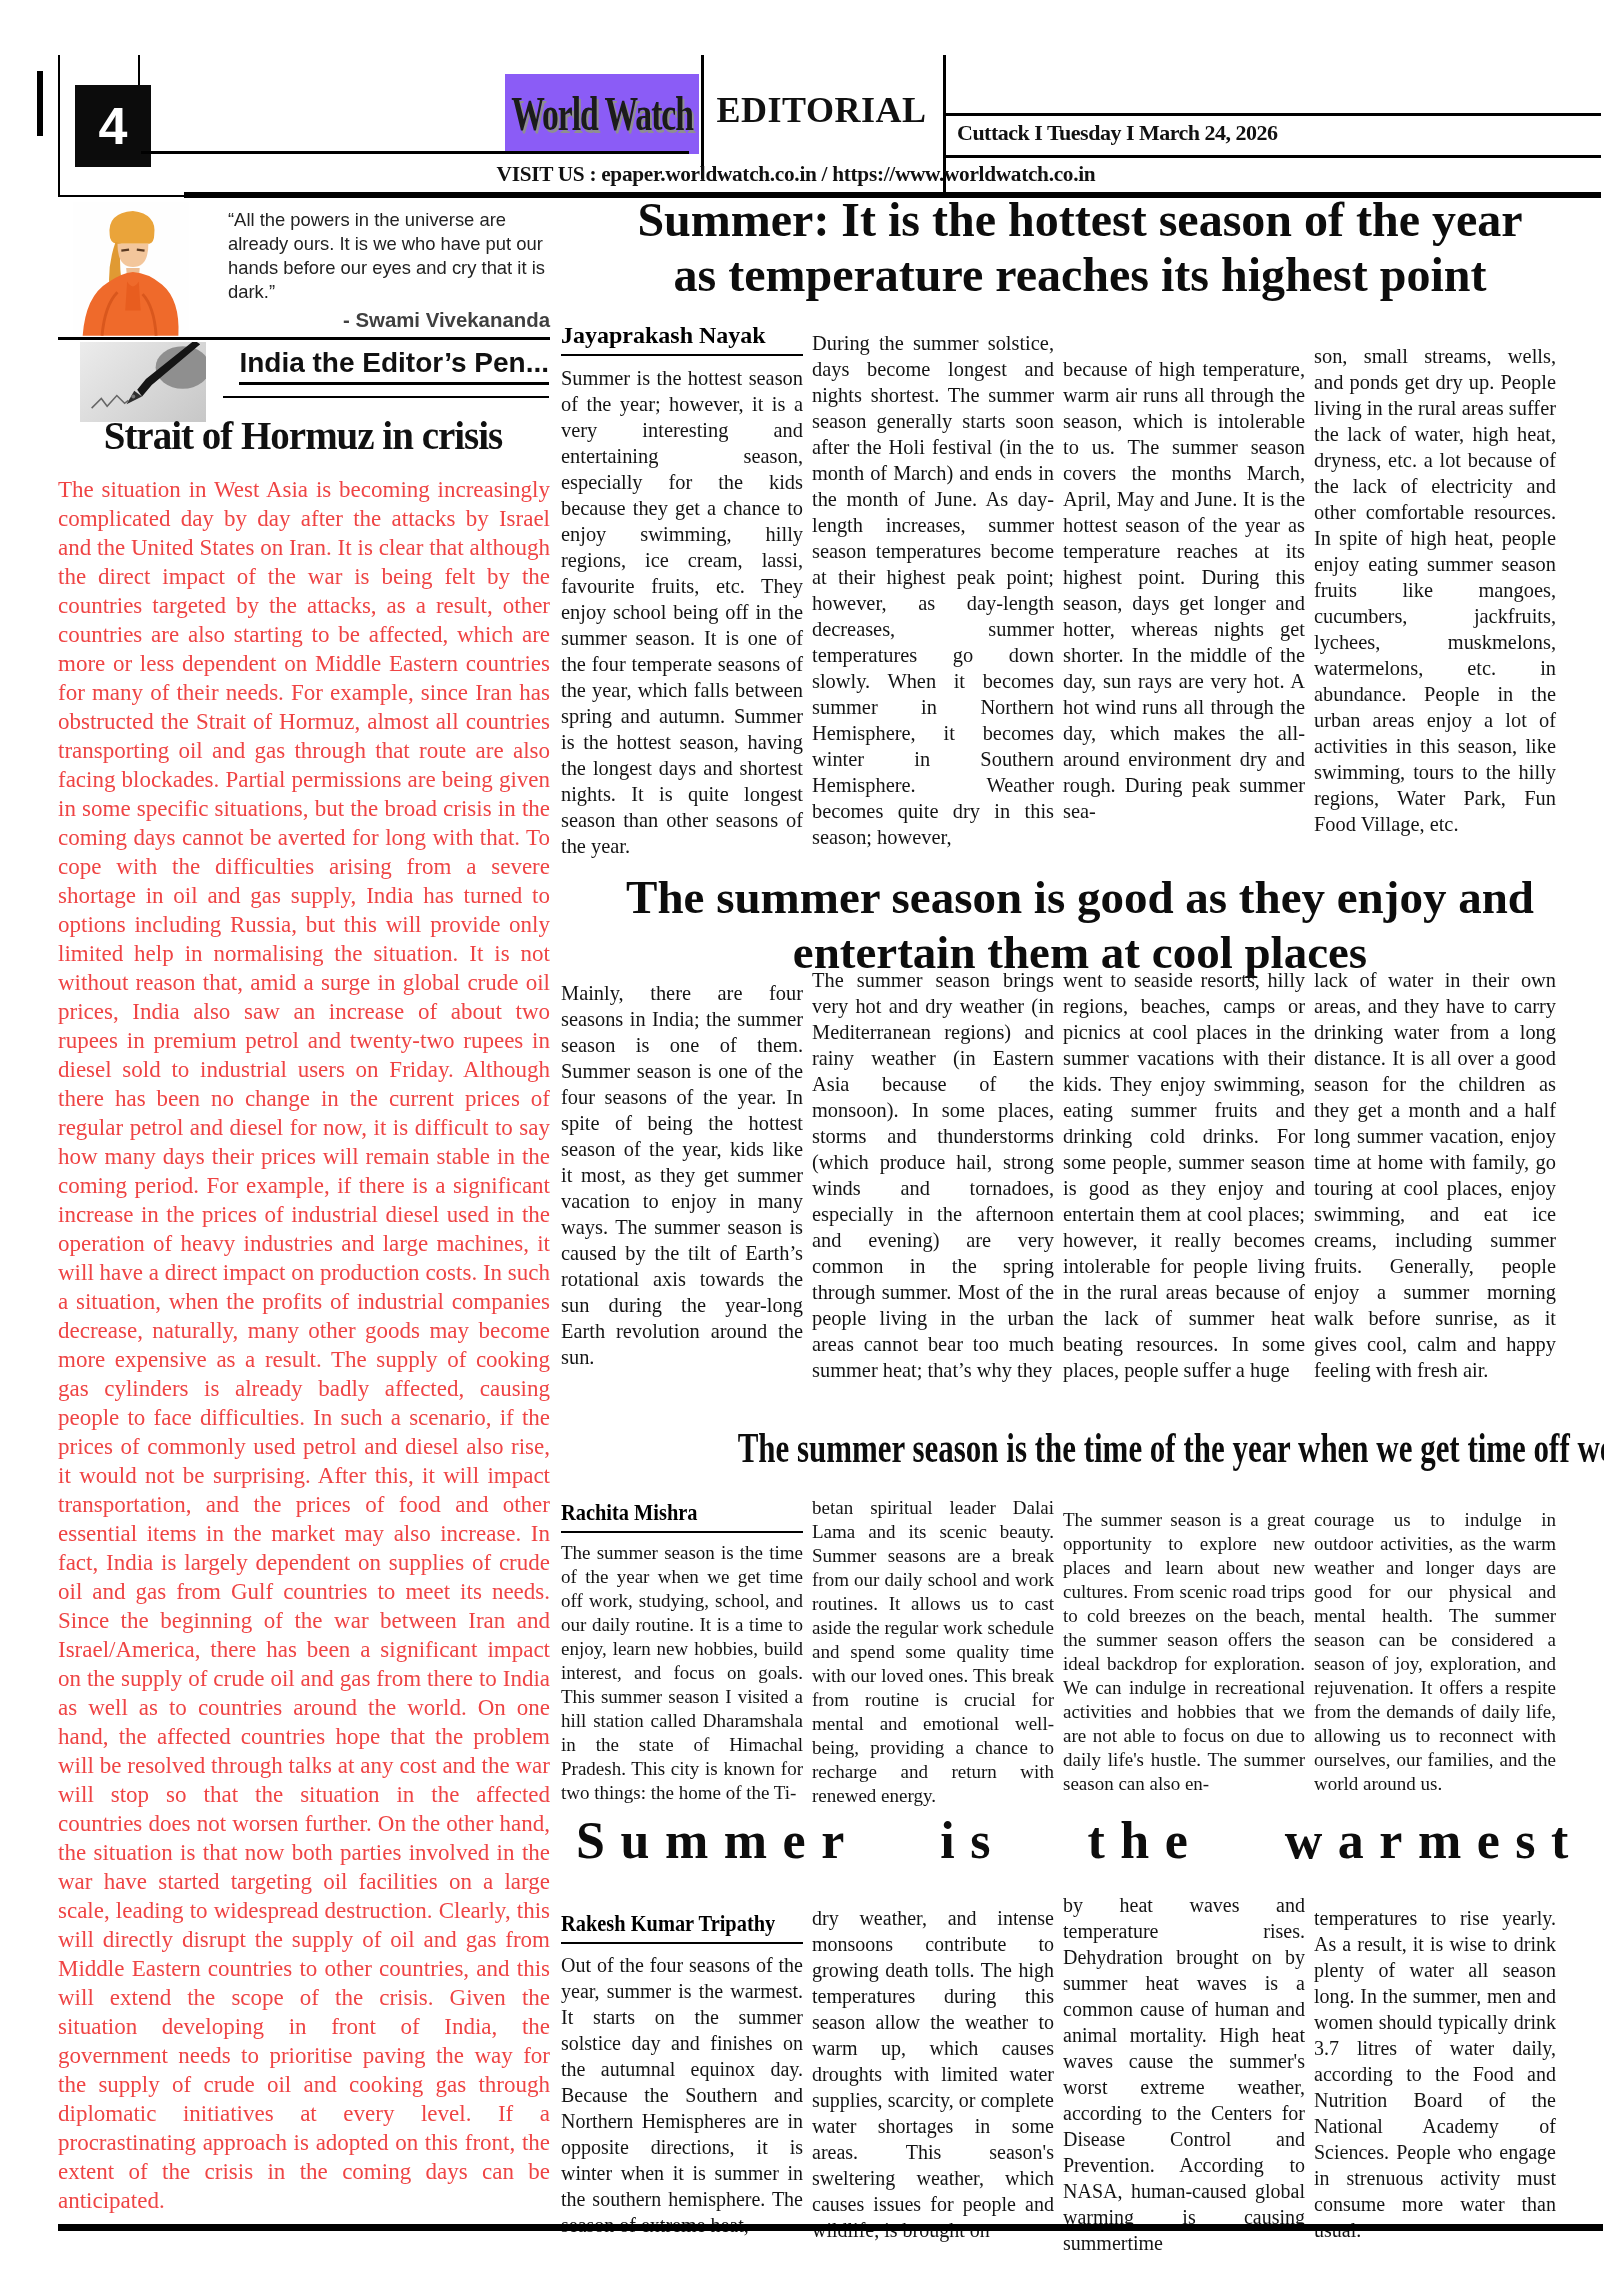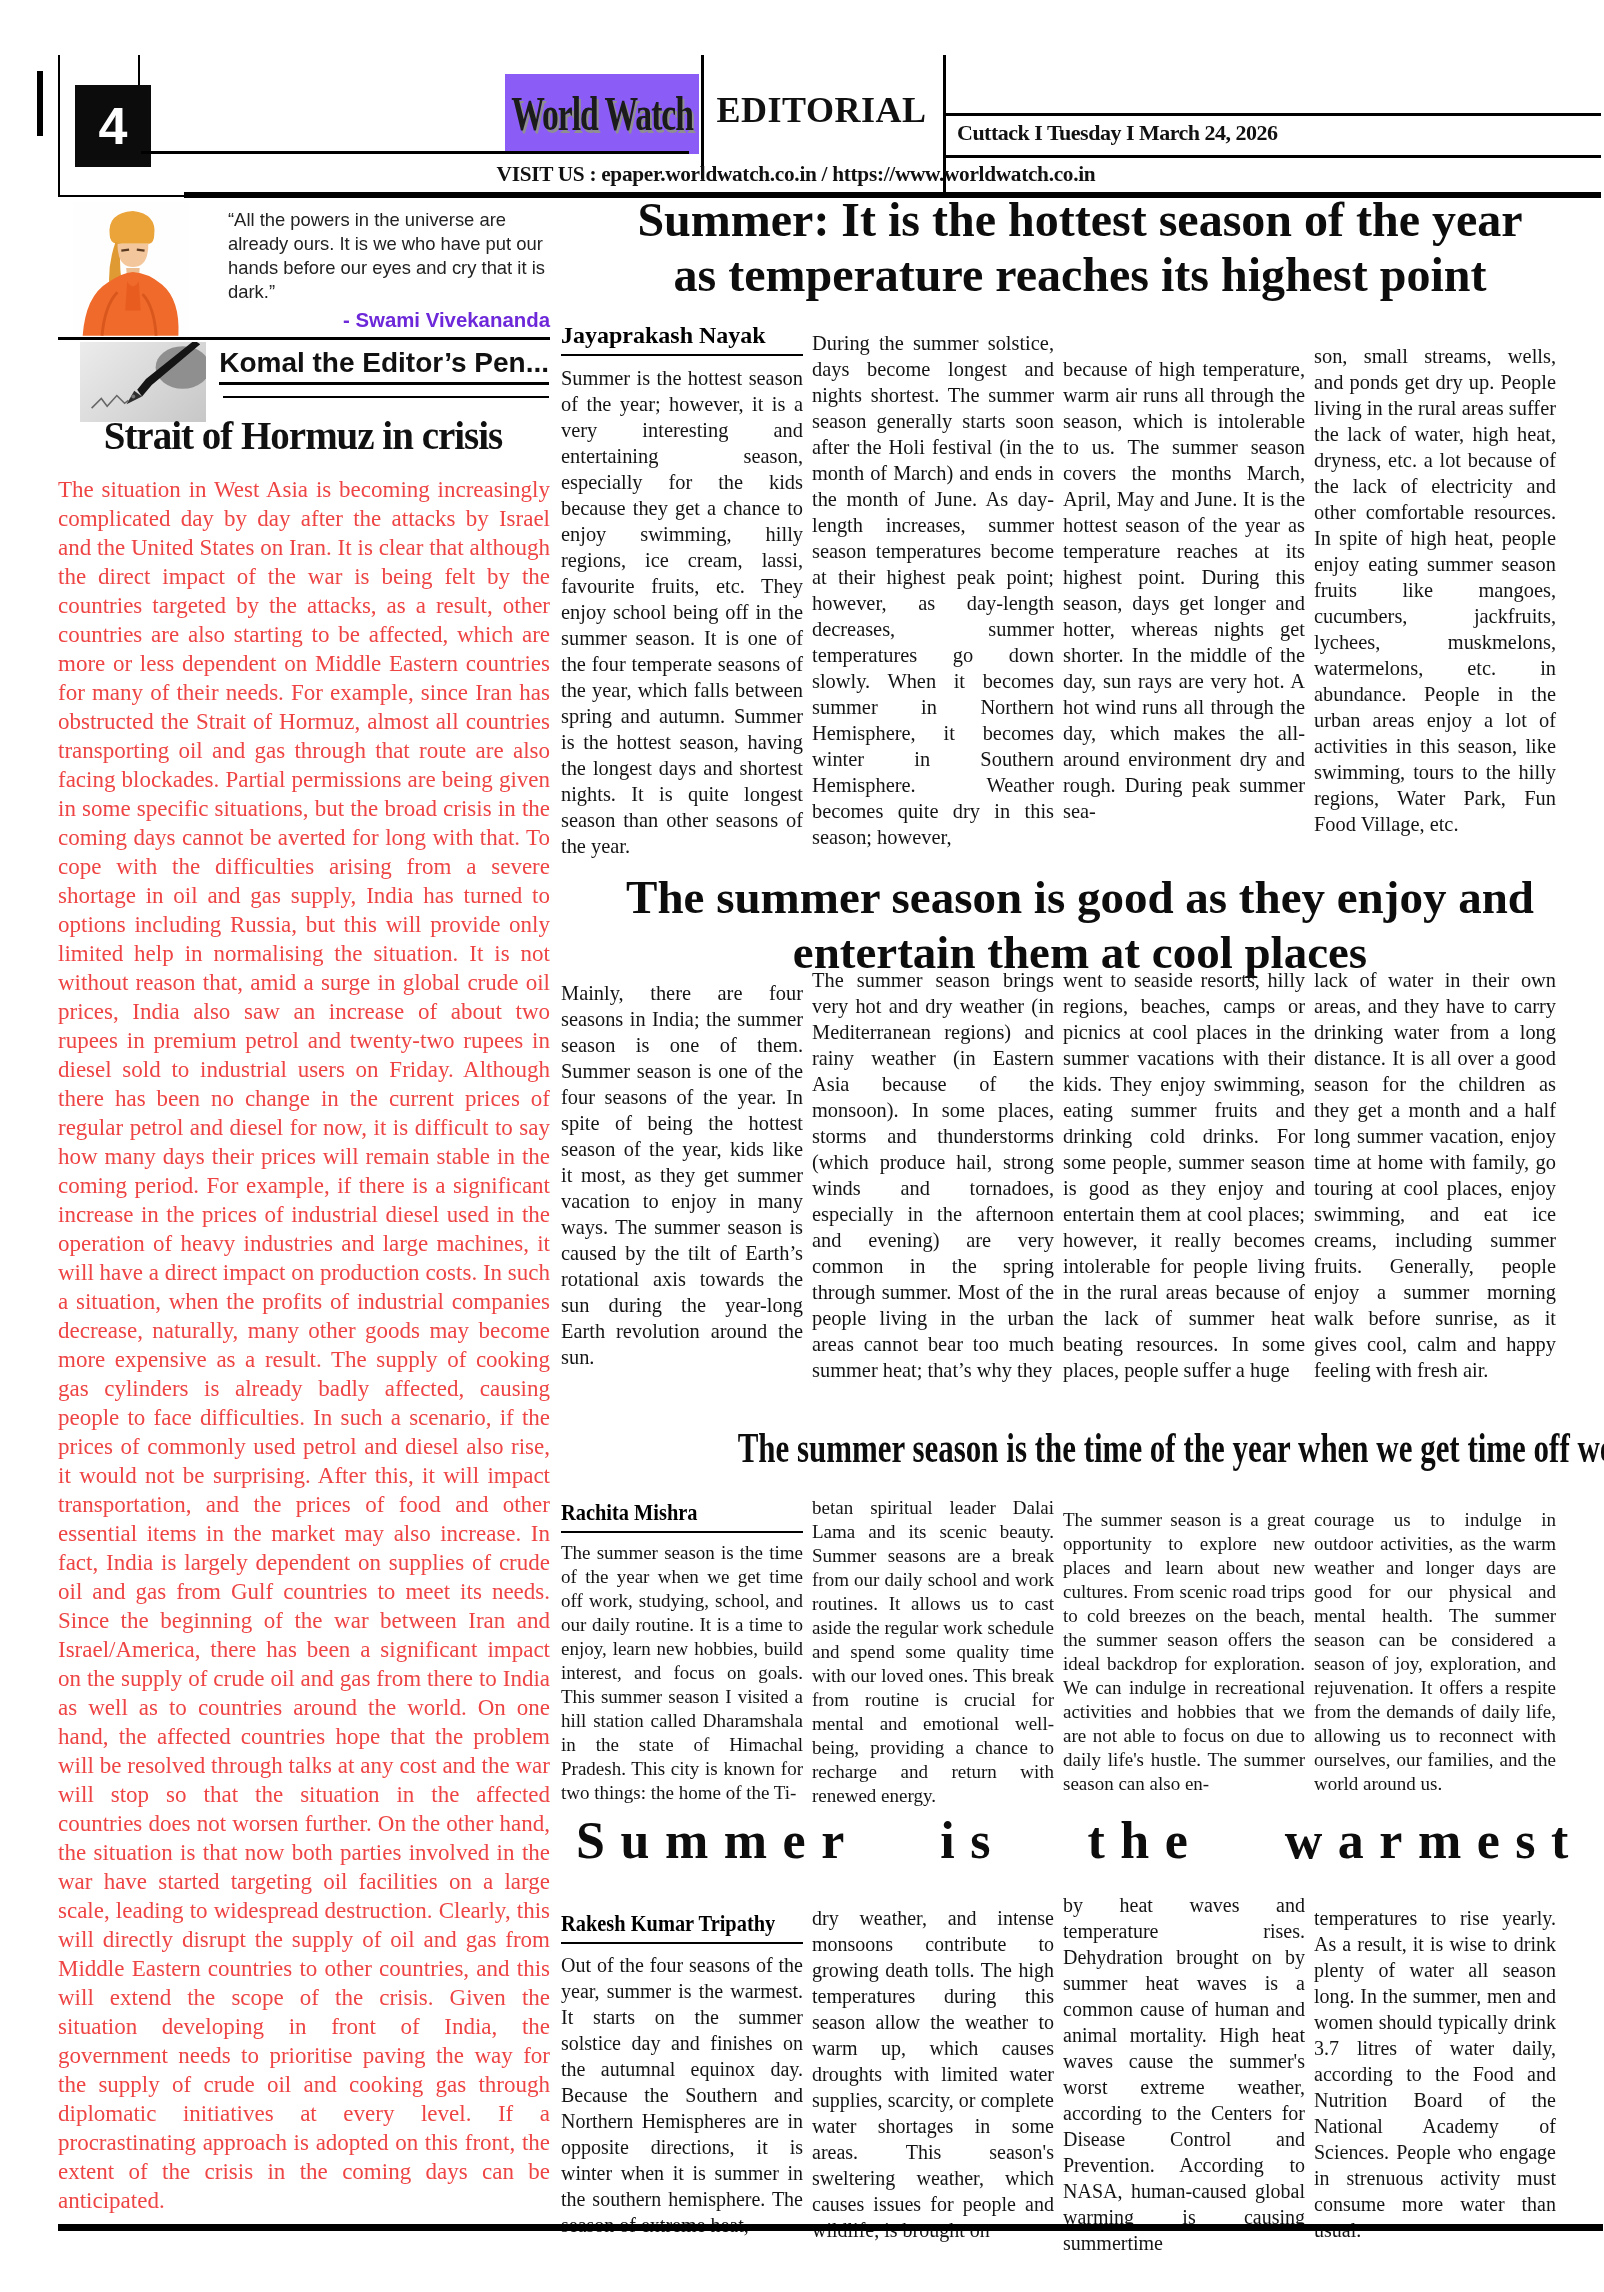--- a/index.html
+++ b/index.html
@@ -17,21 +17,21 @@
   .editorial{position:absolute;left:705px;top:89px;width:233px;text-align:center;
     font:bold 36px "Liberation Serif",serif;letter-spacing:0.5px;}
   .dateline{position:absolute;left:957px;top:120px;width:640px;
     font:bold 22px "Liberation Serif",serif;letter-spacing:-0.5px;}
   .visit{position:absolute;left:408px;top:162px;width:776px;text-align:center;
     font:bold 21.3px "Liberation Serif",serif;letter-spacing:-0.3px;}
   
   .monk{position:absolute;left:73px;top:202px;width:116px;height:134px;}
   .quote-wrap{position:absolute;left:228px;top:208px;width:322px;
     font:18.4px/24px "Liberation Sans",sans-serif;color:#222;}
-  .quote-attr{margin-top:3.9px;text-align:right;font-weight:bold;font-size:20.4px;color:#6d28d9;}
+  .quote-attr{margin-top:3.9px;text-align:right;font-weight:bold;font-size:20.4px;color:#404040;}
   .pen-img{position:absolute;left:80px;top:342px;width:126px;height:80px;
     background:linear-gradient(135deg,#ececec,#c7c7c7);}
   .pen-label{position:absolute;left:165px;top:347px;width:384px;text-align:right;
     font:bold 28px "Liberation Sans",sans-serif;}
   .pen-label span{display:inline-block;border-bottom:3.9px solid #000;padding-bottom:2.9px;}
   .hormuz-title{position:absolute;left:56px;top:413px;width:494px;text-align:center;
     font:bold 39px "Liberation Serif",serif;letter-spacing:-1px;white-space:nowrap;}
   .hormuz-body{position:absolute;left:58px;top:475px;width:492px;text-align:justify;
     font:23px/29px "Liberation Serif",serif;color:#ef4444;}
   
@@ -101,21 +101,21 @@
 
   <div class="pen-img">
     <svg viewBox="0 0 130 82" width="126" height="80">
       <ellipse cx="106" cy="26" rx="28" ry="22" fill="#8f8f8f"></ellipse>
       <path d="M124 2 L74 44 L64 56 L59 49 L68 38 L118 -2 Z" fill="#151515"></path>
       <path d="M64 56 L48 64 L56 50 Z" fill="#2e2e2e"></path>
       <circle cx="55" cy="56" r="2" fill="#777"></circle>
       <polyline points="12,68 22,58 28,66 38,55 46,63 50,60" stroke="#666" fill="none" stroke-width="1.6"></polyline>
     </svg>
   </div>
-  <div class="pen-label"><span>Komal the Editor’s Pen...</span></div>
+  <div class="pen-label"><span>India the Editor’s Pen...</span></div>
   <div class="rule" style="left:223px;top:396px;width:326px;height:1.9px;"></div>
 
   <div class="hormuz-title">Strait of Hormuz in crisis</div>
   <div class="hormuz-body">The situation in West Asia is becoming increasingly complicated day by day after the attacks by Israel and the United States on Iran. It is clear that although the direct impact of the war is being felt by the countries targeted by the attacks, as a result, other countries are also starting to be affected, which are more or less dependent on Middle Eastern countries for many of their needs. For example, since Iran has obstructed the Strait of Hormuz, almost all countries transporting oil and gas through that route are also facing blockades. Partial permissions are being given in some specific situations, but the broad crisis in the coming days cannot be averted for long with that. To cope with the difficulties arising from a severe shortage in oil and gas supply, India has turned to options including Russia, but this will provide only limited help in normalising the situation. It is not without reason that, amid a surge in global crude oil prices, India also saw an increase of about two rupees in premium petrol and twenty-two rupees in diesel sold to industrial users on Friday. Although there has been no change in the current prices of regular petrol and diesel for now, it is difficult to say how many days their prices will remain stable in the coming period. For example, if there is a significant increase in the prices of industrial diesel used in the operation of heavy industries and large machines, it will have a direct impact on production costs. In such a situation, when the profits of industrial companies decrease, naturally, many other goods may become more expensive as a result. The supply of cooking gas cylinders is already badly affected, causing people to face difficulties. In such a scenario, if the prices of commonly used petrol and diesel also rise, it would not be surprising. After this, it will impact transportation, and the prices of food and other essential items in the market may also increase. In fact, India is largely dependent on supplies of crude oil and gas from Gulf countries to meet its needs. Since the beginning of the war between Iran and Israel/America, there has been a significant impact on the supply of crude oil and gas from there to India as well as to countries around the world. On one hand, the affected countries hope that the problem will be resolved through talks at any cost and the war will stop so that the situation in the affected countries does not worsen further. On the other hand, the situation is that now both parties involved in the war have started targeting oil facilities on a large scale, leading to widespread destruction. Clearly, this will directly disrupt the supply of oil and gas from Middle Eastern countries to other countries, and this will extend the scope of the crisis. Given the situation developing in front of India, the government needs to prioritise paving the way for the supply of crude oil and cooking gas through diplomatic initiatives at every level. If a procrastinating approach is adopted on this front, the extent of the crisis in the coming days can be anticipated.</div>
 
   <div class="a-title t1">Summer: It is the hottest season of the year
 as temperature reaches its highest point</div>
   <div class="col-row r1">
     <div class="ncol">
       <div class="byline">Jayaprakash Nayak</div>

